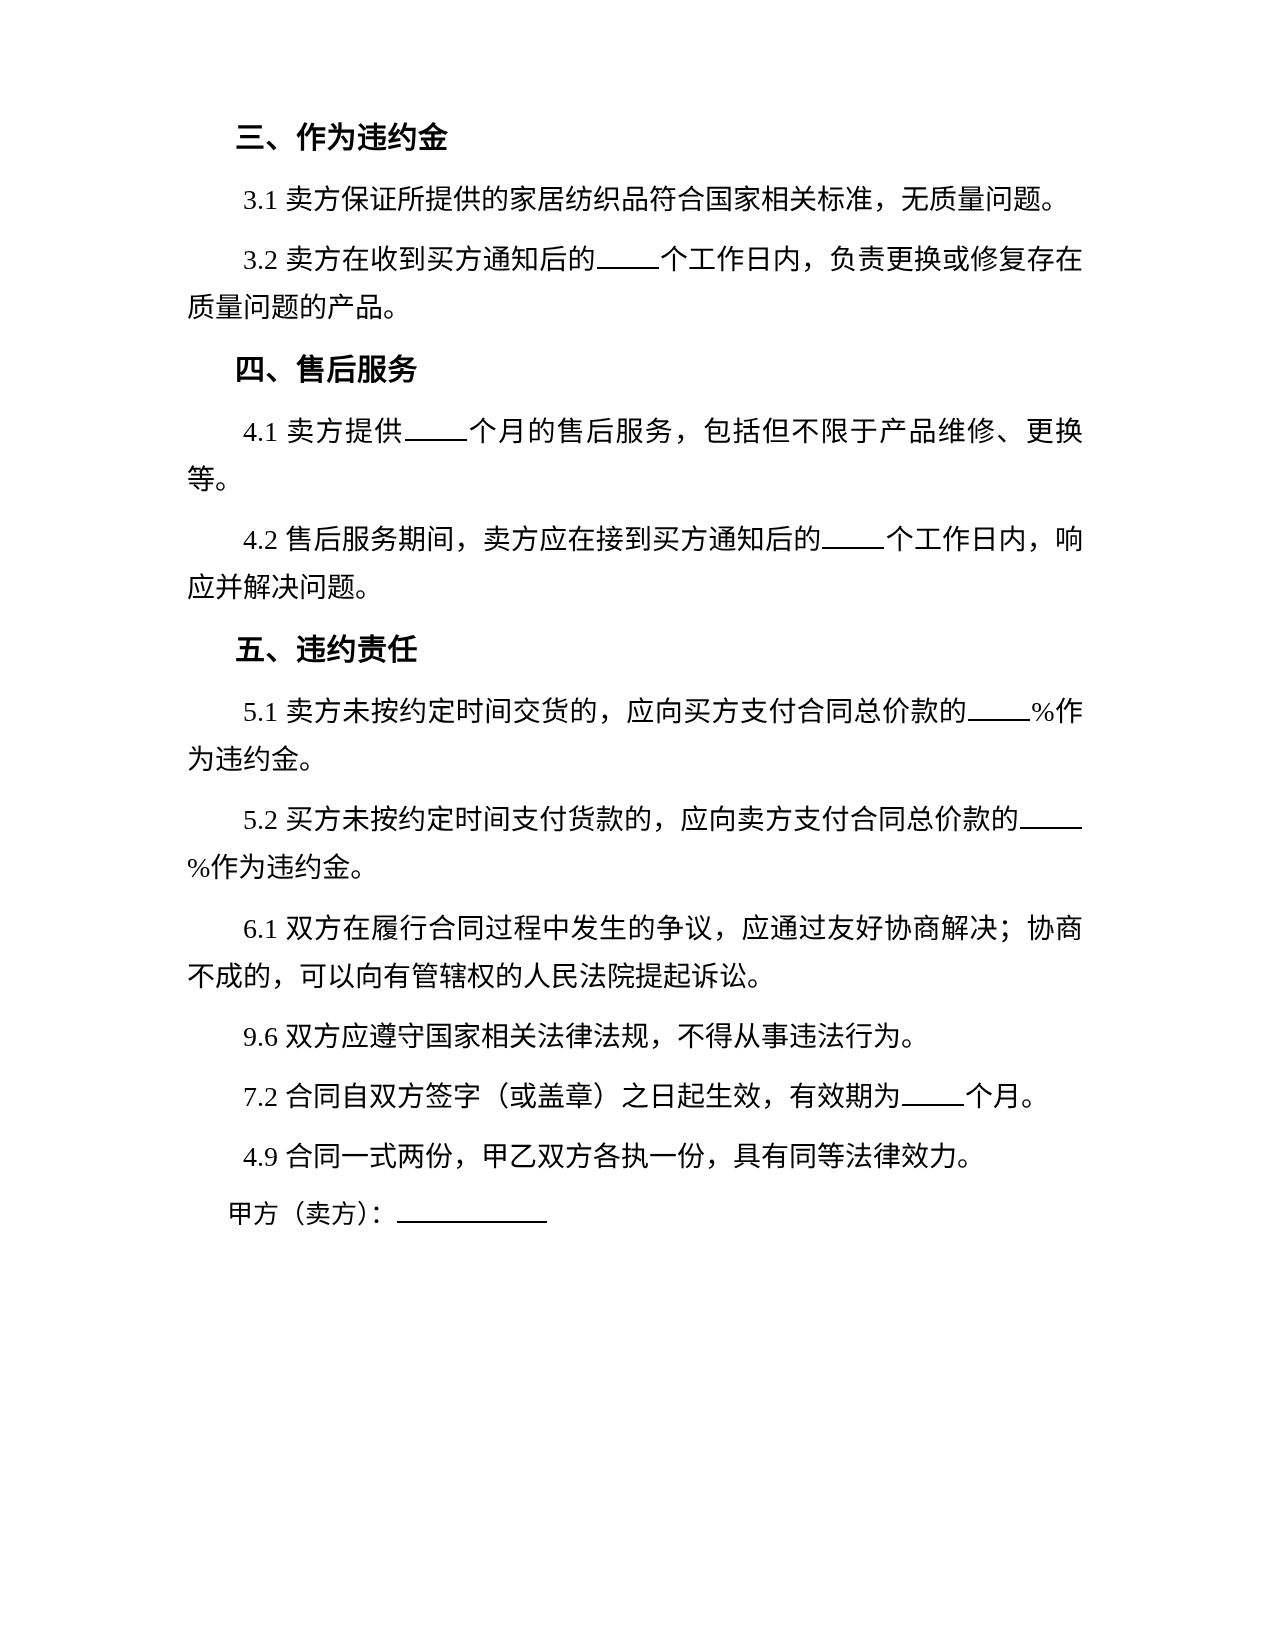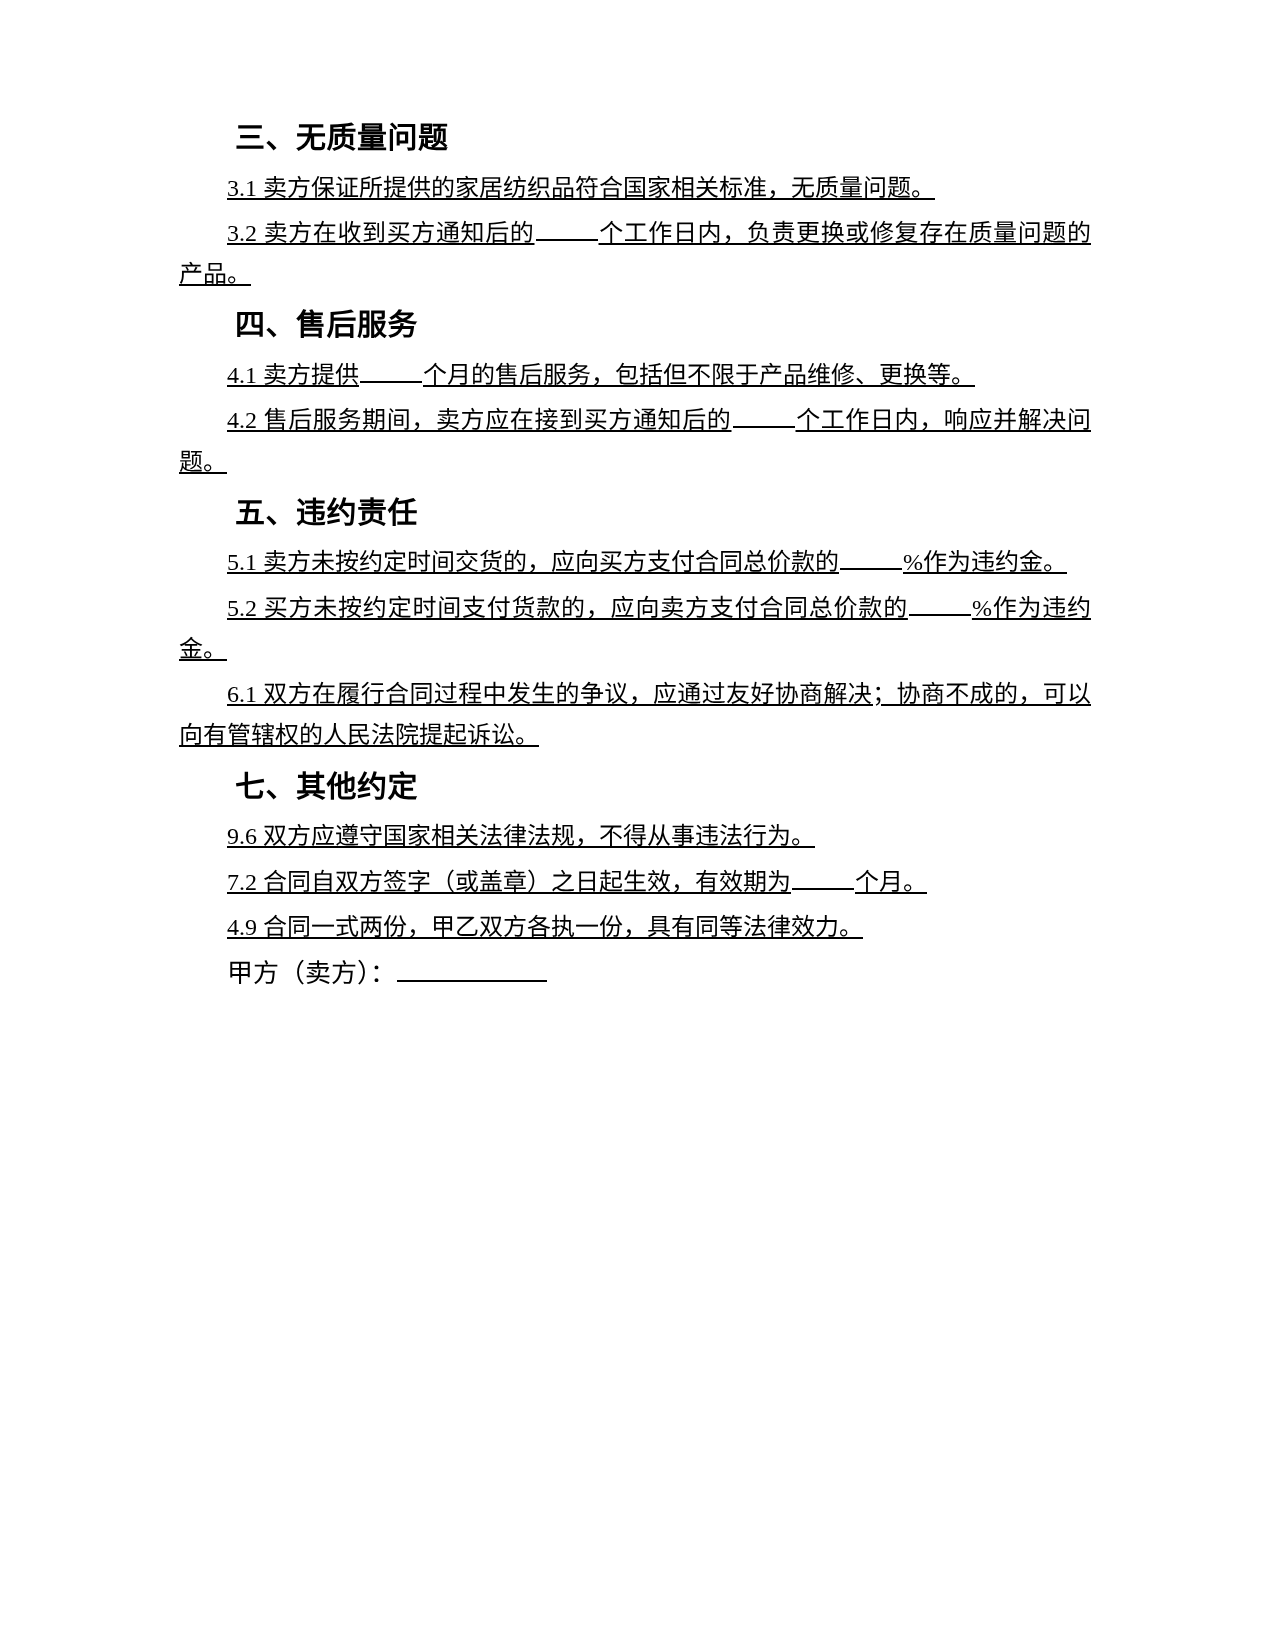--- a/index.html
+++ b/index.html
@@ -31,25 +31,24 @@
   }
   .heading {
     font-weight: bold;
     font-size: 30px;
     margin: 0 0 2px 0;
     text-indent: 2em;
     letter-spacing: 0.5px;
     line-height: 1.72;
   }
   .para {
-    margin: 4px;
+    margin: 12px;
     text-indent: 2em;
     line-height: 1.72;
-    font-size: 24px;
-    text-decoration: underline;
+    font-size: 28px;
   }
   .blank {
     display: inline-block;
     border-bottom: 2px solid #000;
     min-width: 62px;
     vertical-align: baseline;
     margin: 0 1px;
   }
   .blank.wide {
     min-width: 150px;
@@ -60,42 +59,41 @@
     font-size: 26px;
     line-height: 1.72;
   }
 </style>
 </head>
 <body>
 
 <div class="page">
   <div class="doc-body">
 
-    <h2 class="heading">三、无质量问题</h2>
+    <h2 class="heading">三、作为违约金</h2>
 
     <p class="para">3.1 卖方保证所提供的家居纺织品符合国家相关标准，无质量问题。</p>
 
     <p class="para"><span>3.2 卖方在收到买方通知后的</span><span class="blank"></span><span>个工作日内，负责更换或修复存在质量问题的产品。</span></p>
 
     <h2 class="heading">四、售后服务</h2>
 
     <p class="para"><span>4.1 卖方提供</span><span class="blank"></span><span>个月的售后服务，包括但不限于产品维修、更换等。</span></p>
 
     <p class="para"><span>4.2 售后服务期间，卖方应在接到买方通知后的</span><span class="blank"></span><span>个工作日内，响应并解决问题。</span></p>
 
     <h2 class="heading">五、违约责任</h2>
 
     <p class="para"><span>5.1 卖方未按约定时间交货的，应向买方支付合同总价款的</span><span class="blank"></span><span>%作为违约金。</span></p>
 
     <p class="para"><span>5.2 买方未按约定时间支付货款的，应向卖方支付合同总价款的</span><span class="blank"></span><span>%作为违约金。</span></p>
 
 
     <p class="para">6.1 双方在履行合同过程中发生的争议，应通过友好协商解决；协商不成的，可以向有管辖权的人民法院提起诉讼。</p>
 
-    <h2 class="heading">七、其他约定</h2>
 
     <p class="para">9.6 双方应遵守国家相关法律法规，不得从事违法行为。</p>
 
     <p class="para"><span>7.2 合同自双方签字（或盖章）之日起生效，有效期为</span><span class="blank"></span><span>个月。</span></p>
 
     <p class="para">4.9 合同一式两份，甲乙双方各执一份，具有同等法律效力。</p>
 
     <p class="sig"><span>甲方（卖方）：</span><span class="blank wide"></span></p>
 
   </div>

